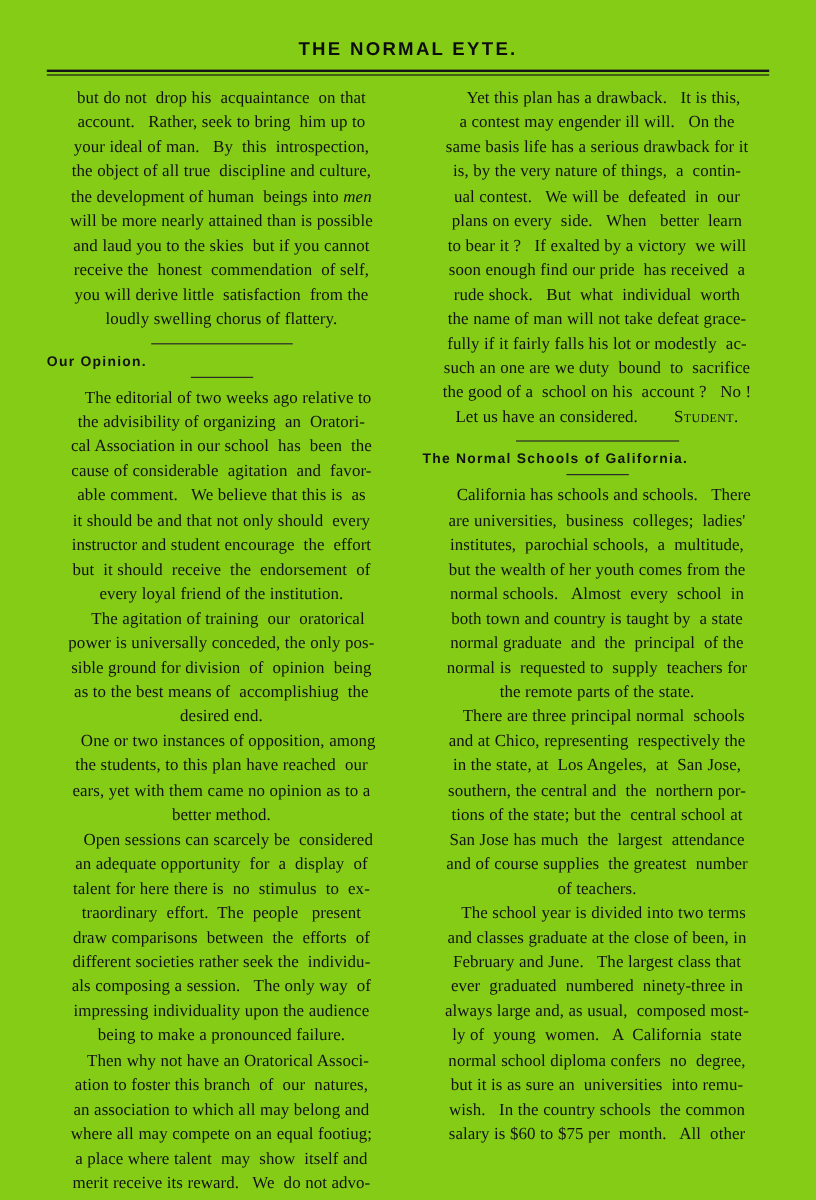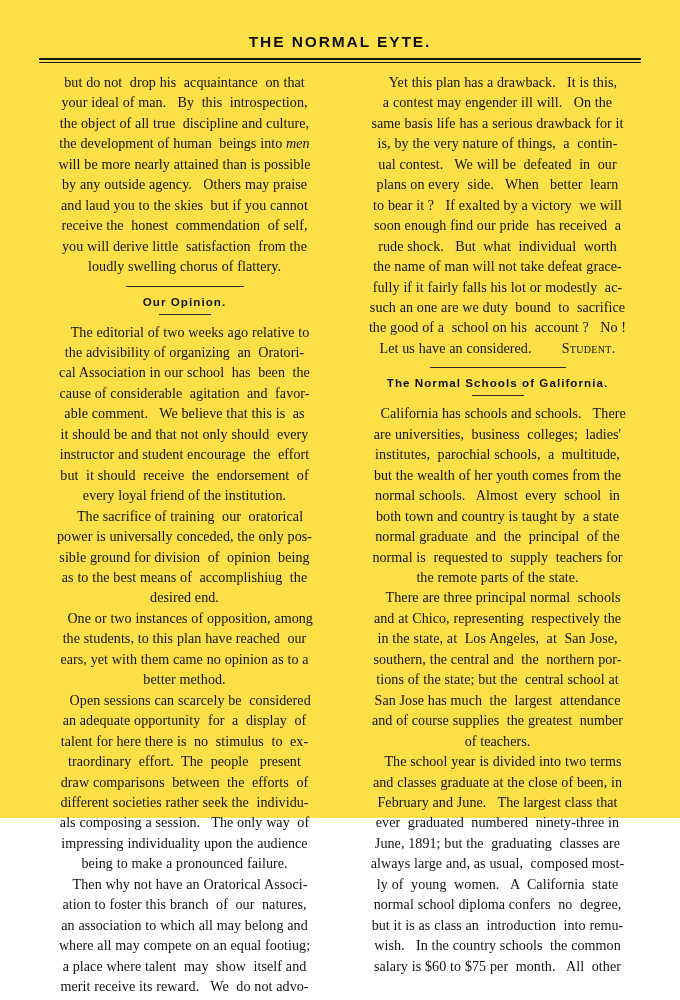--- a/index.html
+++ b/index.html
@@ -11,24 +11,24 @@
     width: 680px;
     height: 1000px;
     font-family: "Liberation Serif", "DejaVu Serif", serif;
     color: #111111;
     overflow: hidden;
   }
 
   .page {
     position: relative;
     width: 680px;
-    height: 818px;
+    height: 1000px;
     box-sizing: border-box;
     padding: 0;
-    background: #fde047;
+    background: #84cc16;
   }
 
   
   .masthead {
     text-align: center;
     padding-top: 33px;
     padding-bottom: 0;
   }
   .masthead-title {
     font-family: "Liberation Sans", "DejaVu Sans", sans-serif;
@@ -75,21 +75,21 @@
   em.it {
     font-style: italic;
   }
   .smallcaps {
     font-variant: small-caps;
     letter-spacing: 0.3px;
   }
 
   
   .section-head {
-    text-align: center;
+    text-align: left;
     margin: 9px 0 0 0;
   }
   .section-head .rule-above {
     width: 118px;
     height: 0;
     border-top: 1.3px solid #2a2a2a;
     margin: 0 auto 5px auto;
   }
   .section-head .rule-above.wide {
     width: 136px;
@@ -119,25 +119,25 @@
     <span class="masthead-title">THE NORMAL EYTE.</span>
   </div>
   <div class="rule-double"></div>
 
   <div class="columns">
 
     <div class="col left">
 
       <p class="body">
         <span class="ln">but do not  drop his  acquaintance  on that</span>
+        <span class="ln">account.   Rather, seek to bring  him up to</span>
         <span class="ln">your ideal of man.   By  this  introspection,</span>
         <span class="ln">the object of all true  discipline and culture,</span>
         <span class="ln"><span>the development of human  beings into </span><em class="it">men</em></span>
         <span class="ln">will be more nearly attained than is possible</span>
-        <span class="ln">by any outside agency.   Others may praise</span>
         <span class="ln">and laud you to the skies  but if you cannot</span>
         <span class="ln">receive the  honest  commendation  of self,</span>
         <span class="ln">you will derive little  satisfaction  from the</span>
         <span class="ln">loudly swelling chorus of flattery.</span>
       </p>
 
       <div class="section-head">
         <div class="rule-above"></div>
         <span class="head-text">Our  Opinion.</span>
         <div class="rule-below"></div>
@@ -149,21 +149,21 @@
         <span class="ln">cal Association in our school  has  been  the</span>
         <span class="ln">cause of considerable  agitation  and  favor-</span>
         <span class="ln">able comment.   We believe that this is  as</span>
         <span class="ln">it should be and that not only should  every</span>
         <span class="ln">instructor and student encourage  the  effort</span>
         <span class="ln">but  it should  receive  the  endorsement  of</span>
         <span class="ln">every loyal friend of the institution.</span>
       </p>
 
       <p class="body">
-        <span class="ln">   The sacrifice of training  our  oratorical</span>
+        <span class="ln">   The agitation of training  our  oratorical</span>
         <span class="ln">power is universally conceded, the only pos-</span>
         <span class="ln">sible ground for division  of  opinion  being</span>
         <span class="ln">as to the best means of  accomplishiug  the</span>
         <span class="ln">desired end.</span>
       </p>
 
       <p class="body">
         <span class="ln">   One or two instances of opposition, among</span>
         <span class="ln">the students, to this plan have reached  our</span>
         <span class="ln">ears, yet with them came no opinion as to a</span>
@@ -240,25 +240,24 @@
         <span class="ln">San Jose has much  the  largest  attendance</span>
         <span class="ln">and of course supplies  the greatest  number</span>
         <span class="ln">of teachers.</span>
       </p>
 
       <p class="body">
         <span class="ln">   The school year is divided into two terms</span>
         <span class="ln">and classes graduate at the close of been, in</span>
         <span class="ln">February and June.   The largest class that</span>
         <span class="ln">ever  graduated  numbered  ninety-three in</span>
-        <span class="ln">June, 1891; but the  graduating  classes are</span>
         <span class="ln">always large and, as usual,  composed most-</span>
         <span class="ln">ly of  young  women.   A  California  state</span>
         <span class="ln">normal school diploma confers  no  degree,</span>
-        <span class="ln">but it is as class an  introduction  into remu-</span>
+        <span class="ln">but it is as sure an  universities  into remu-</span>
         <span class="ln">wish.   In the country schools  the common</span>
         <span class="ln">salary is $60 to $75 per  month.   All  other</span>
 
       </p>
 
     </div>
   </div>
 </div>
 
 </body></html>

